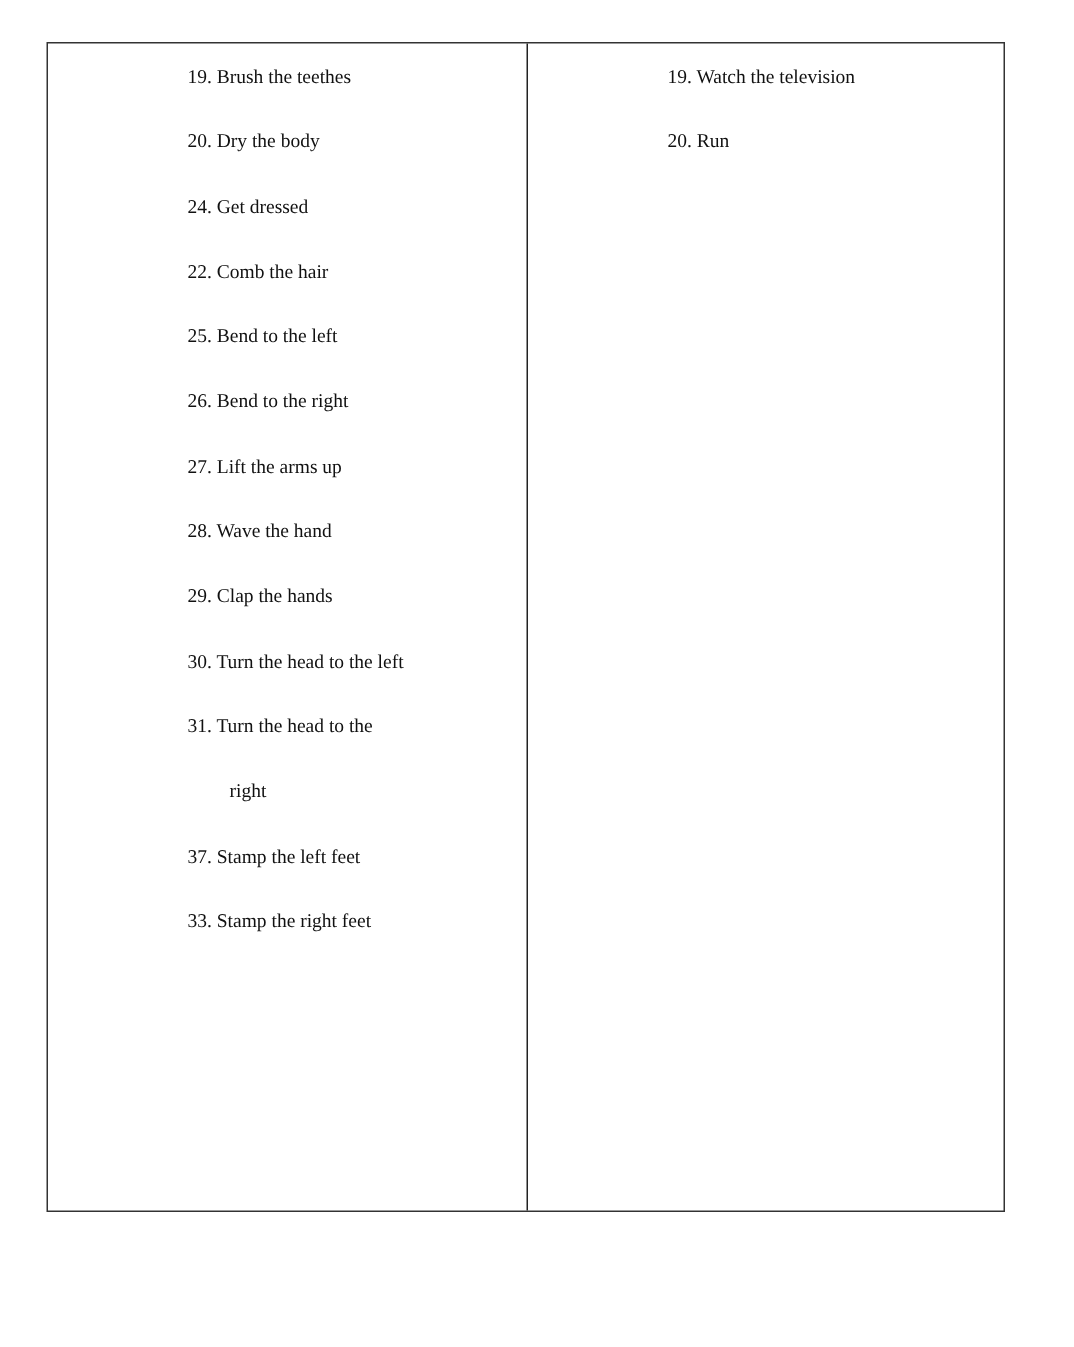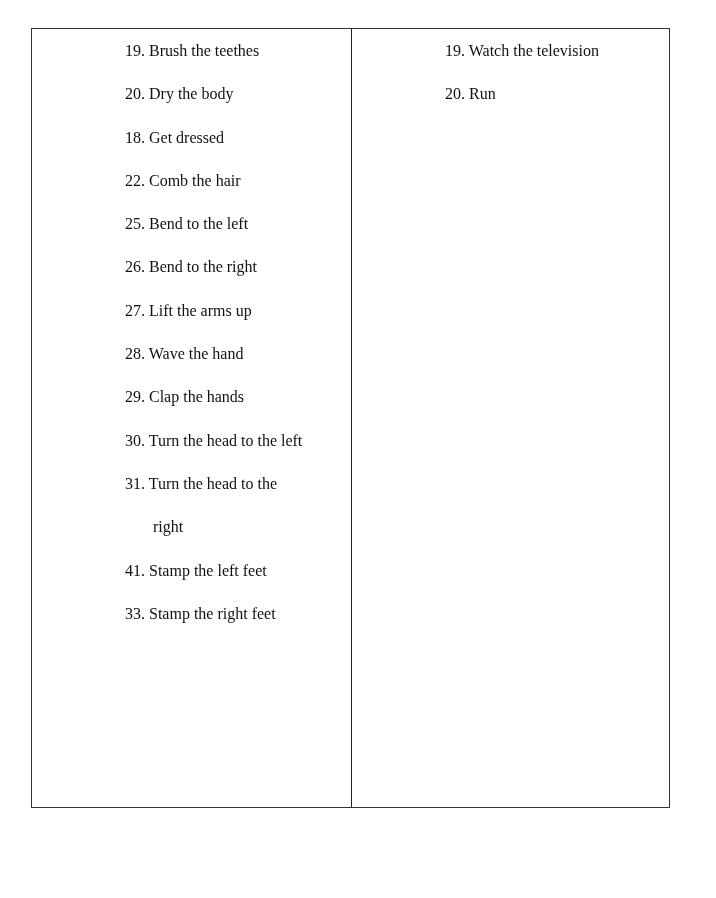--- a/index.html
+++ b/index.html
@@ -6,44 +6,44 @@
   body { width: 716px; height: 898px; position: relative; overflow: hidden;
          font-family: "Liberation Serif", "DejaVu Serif", serif; color: #111; }
   .table { position: absolute; left: 31px; top: 28px; width: 639px; height: 780px;
            border: 1px solid #333; box-sizing: border-box; display: flex; }
   .col { position: relative; height: 100%; box-sizing: border-box; }
   .col.left { width: 320px; border-right: 1px solid #222; }
   .col.right { flex: 1; }
   .list { list-style: none; margin: 0; padding: 0; position: absolute; top: 0; }
   .col.left .list { left: 93px; }
   .col.right .list { left: 93px; }
-  .item { font-size: 16px; line-height: 43.3px; white-space: nowrap; font-family: Liberation Serif, serif; }
+  .item { font-size: 13px; line-height: 43.3px; white-space: nowrap; font-family: Liberation Serif, serif; }
   .item .cont { display: block; padding-left: 28px; }
 </style>
 </head>
 <body>
 
 <div class="table">
   <div class="col left">
     <ul class="list">
       <li class="item">19. Brush the teethes</li>
       <li class="item">20. Dry the body</li>
-      <li class="item">18. Get dressed</li>
+      <li class="item">24. Get dressed</li>
       <li class="item">22. Comb the hair</li>
       <li class="item">25. Bend to the left</li>
       <li class="item">26. Bend to the right</li>
       <li class="item">27. Lift the arms up</li>
       <li class="item">28. Wave the hand</li>
       <li class="item">29. Clap the hands</li>
       <li class="item">30. Turn the head to the left</li>
       <li class="item">
         <span>31. Turn the head to the</span>
         <span class="cont">right</span>
       </li>
-      <li class="item">41. Stamp the left feet</li>
+      <li class="item">37. Stamp the left feet</li>
       <li class="item">33. Stamp the right feet</li>
     </ul>
   </div>
   <div class="col right">
     <ul class="list">
       <li class="item">19. Watch the television</li>
       <li class="item">20. Run</li>
     </ul>
   </div>
 </div>

